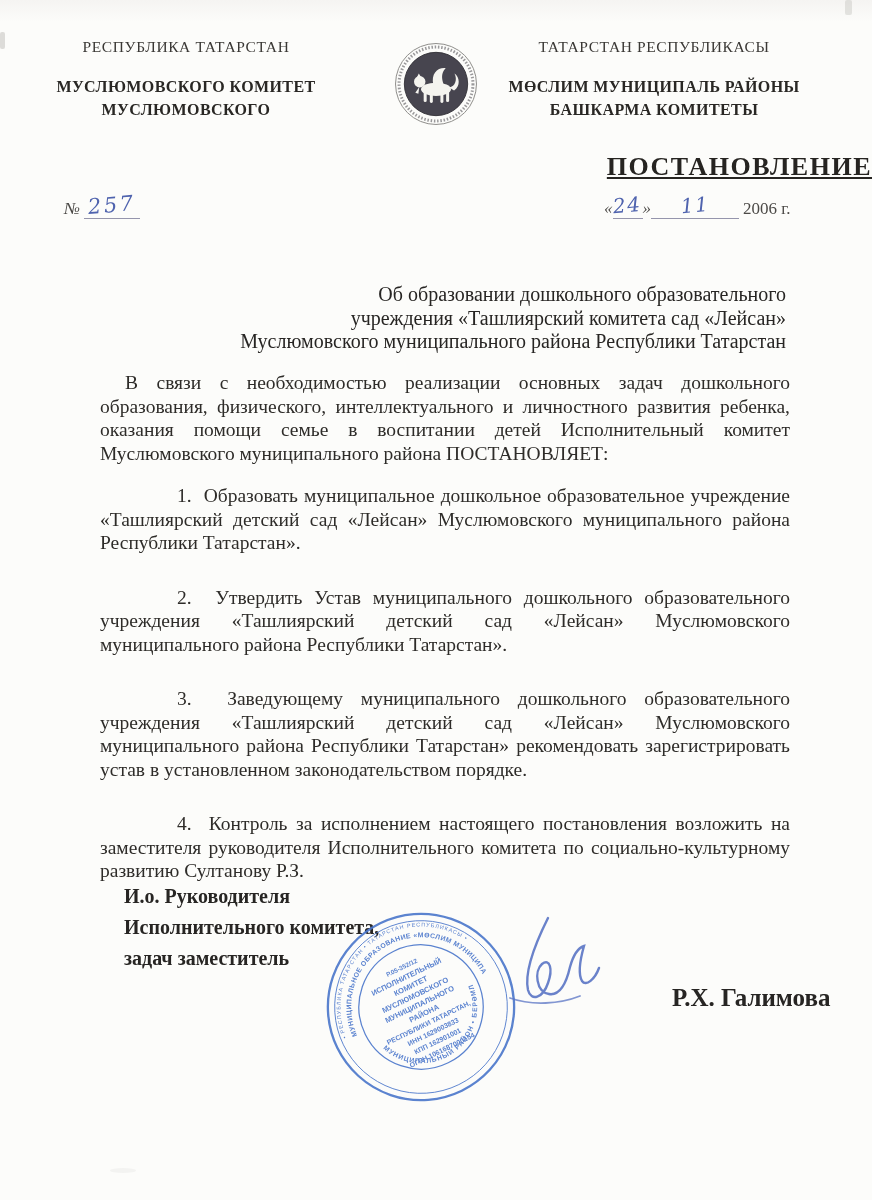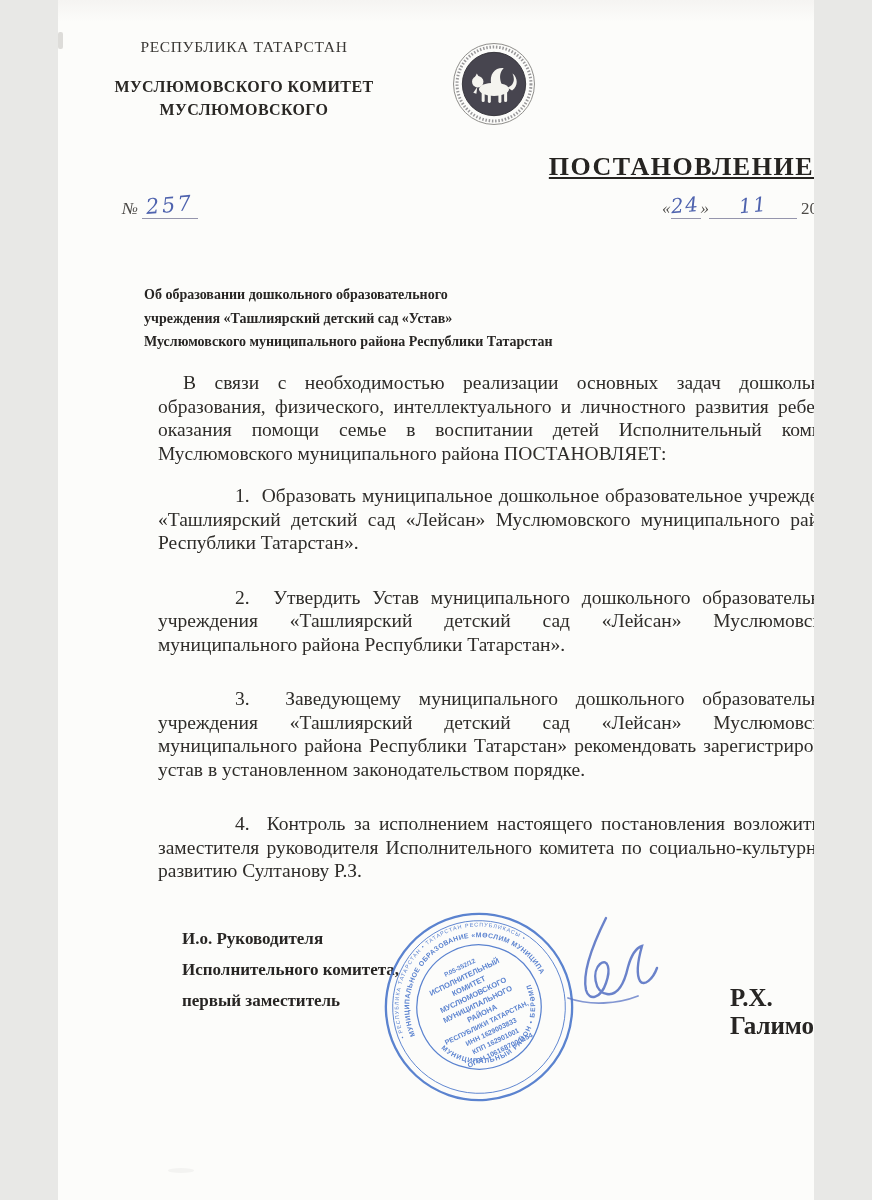--- a/index.html
+++ b/index.html
@@ -1,18 +1,18 @@
 <!DOCTYPE html>
 <html><head>
 <meta charset="utf-8">
 <style>
   html,body{margin:0;padding:0;background:#e8e8e6;}
   .page{
     position:relative;
-    width:756px;height:1200px;
+    width:872px;height:1200px;
     margin:0 auto;
     background:linear-gradient(180deg,#f5f4f2 0px,#fcfcfa 22px,#fcfcfa 100%);
     font-family:"Liberation Serif",serif;
     color:#2e2c29;
     overflow:hidden;
   }
   
   .artifact{position:absolute;background:#b8b6b2;opacity:.45;border-radius:2px;}
   .artifact.tl{left:0;top:32px;width:5px;height:17px;}
   .artifact.tr{left:845px;top:0;width:7px;height:15px;opacity:.35;}
@@ -45,33 +45,33 @@
   .hw-line.month{width:88px;}
   .hw{
     display:inline-block;color:#4f63ae;font-family:"DejaVu Serif",serif;
     font-style:italic;font-size:21px;letter-spacing:2.5px;
     transform:rotate(-5deg) translateY(-1px);
   }
   .hw.sm{font-size:20px;letter-spacing:1.5px;}
 
   
   .doc-title{
-    position:absolute;left:86px;top:283px;width:700px;text-align:left;
-    font-weight:bold;font-size:14px;line-height:23.5px;color:#272523;
+    position:absolute;left:86px;top:283px;width:700px;text-align:right;
+    font-weight:normal;font-size:20px;line-height:23.5px;color:#272523;
   }
 
   
   .body{position:absolute;left:100px;top:371px;width:690px;font-size:19.5px;line-height:23.5px;text-align:justify;}
   .body p{margin:0;}
   .body p.intro{text-indent:25px;}
   .body p.item{text-indent:77px;margin-top:31px;}
   .body p.item.first{margin-top:19px;}
 
   
-  .sig-pos{position:absolute;left:124px;top:923px;font-weight:bold;font-size:17px;line-height:31px;color:#272523;}
+  .sig-pos{position:absolute;left:124px;top:881px;font-weight:bold;font-size:20px;line-height:31px;color:#272523;}
   .sig-name{position:absolute;left:672px;top:984px;font-weight:bold;font-size:25px;color:#272523;}
 
   
   .stamp{position:absolute;left:324px;top:910px;width:194px;height:194px;transform:rotate(-26deg);opacity:.9;}
   .stamp text{fill:#4a76cb;font-family:"Liberation Sans",sans-serif;}
   .autograph{position:absolute;left:452px;top:910px;}
 </style>
 </head>
 <body>
 
@@ -103,51 +103,58 @@
         <rect x="36" y="57" width="3.4" height="13.5" rx="1.6"></rect>
         <rect x="43" y="59.5" width="3.4" height="12" rx="1.6"></rect>
         <rect x="55" y="59.5" width="3.4" height="12" rx="1.6"></rect>
         <rect x="61.5" y="57" width="3.4" height="13.5" rx="1.6"></rect>
         <path d="M65,54 C72,52.5 74.5,45 71,38 C77,42 78,52.5 70.5,57.5 Z"></path>
         <path d="M31,53.5 l-4.5,6.5 l3.5,1.2 z"></path>
       </g>
     </svg>
   </div>
 
+  <div class="org right">
+    <div class="republic">ТАТАРСТАН РЕСПУБЛИКАСЫ</div>
+    <div class="org-name">
+      <div>МӨСЛИМ МУНИЦИПАЛЬ РАЙОНЫ</div>
+      <div>БАШКАРМА КОМИТЕТЫ</div>
+    </div>
+  </div>
 
   <div class="doc-type">ПОСТАНОВЛЕНИЕ</div>
 
   <div class="number-row">
     <div class="no-group">
       <span class="no-sign">№</span>
       <span class="hw-line no"><span class="hw">257</span></span>
     </div>
     <div class="date-group">
       <span class="quote">«</span><span class="hw-line day"><span class="hw sm">24</span></span><span class="quote">»</span><span class="hw-line month"><span class="hw sm">11</span></span><span class="year">2006 г.</span>
     </div>
   </div>
 
   <div class="doc-title">
     <div>Об образовании дошкольного образовательного</div>
-    <div>учреждения «Ташлиярский детский сад «Устав»</div>
+    <div>учреждения «Ташлиярский комитета сад «Лейсан»</div>
     <div>Муслюмовского муниципального района Республики Татарстан</div>
   </div>
 
   <div class="body">
     <p class="intro">В связи с необходимостью реализации основных задач дошкольного образования, физического, интеллектуального и личностного развития ребенка, оказания помощи семье в воспитании детей Исполнительный комитет Муслюмовского муниципального района ПОСТАНОВЛЯЕТ:</p>
     <p class="item first">1.&nbsp; Образовать муниципальное дошкольное образовательное учреждение «Ташлиярский детский сад «Лейсан» Муслюмовского муниципального района Республики Татарстан».</p>
     <p class="item">2.&nbsp; Утвердить Устав муниципального дошкольного образовательного учреждения «Ташлиярский детский сад «Лейсан» Муслюмовского муниципального района Республики Татарстан».</p>
     <p class="item">3.&nbsp; Заведующему муниципального дошкольного образовательного учреждения «Ташлиярский детский сад «Лейсан» Муслюмовского муниципального района Республики Татарстан» рекомендовать зарегистрировать устав в установленном законодательством порядке.</p>
     <p class="item">4.&nbsp; Контроль за исполнением настоящего постановления возложить на заместителя руководителя Исполнительного комитета по социально-культурному развитию Султанову Р.З.</p>
   </div>
 
   <div class="sig-pos">
     <div>И.о. Руководителя</div>
     <div>Исполнительного комитета,</div>
-    <div>первый заместитель</div>
+    <div>задач заместитель</div>
   </div>
   <div class="sig-name">Р.Х. Галимова</div>
 
   <div class="stamp">
     <svg viewBox="0 0 200 200" width="194" height="194">
       <defs>
         <path id="arcOuter" d="M17,100 A83,83 0 1 1 183,100"></path>
         <path id="arcTop" d="M28,100 A72,72 0 1 1 172,100"></path>
         <path id="arcBottom" d="M42,100 A58,58 0 1 0 158,100"></path>
       </defs>

